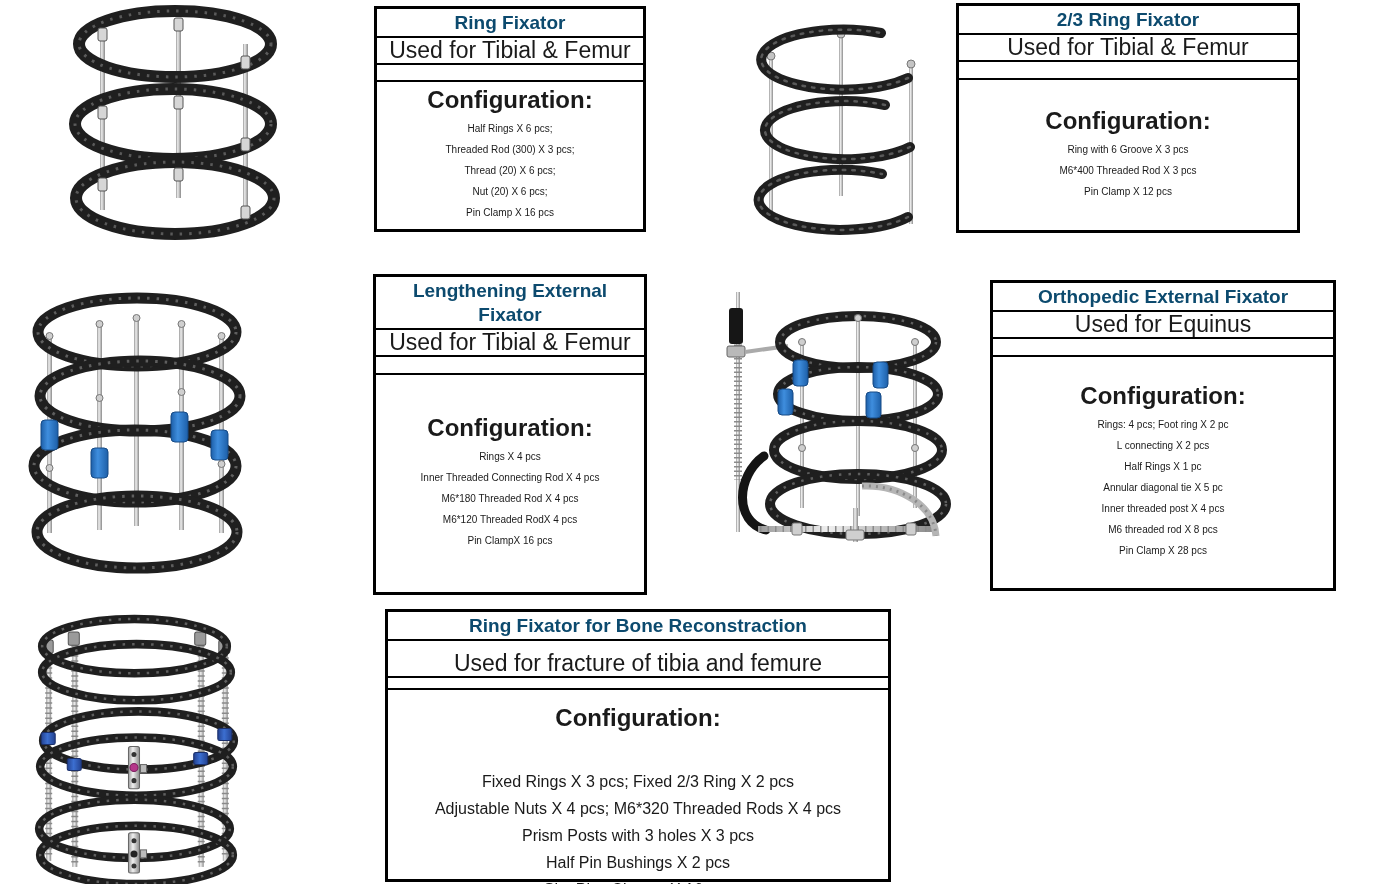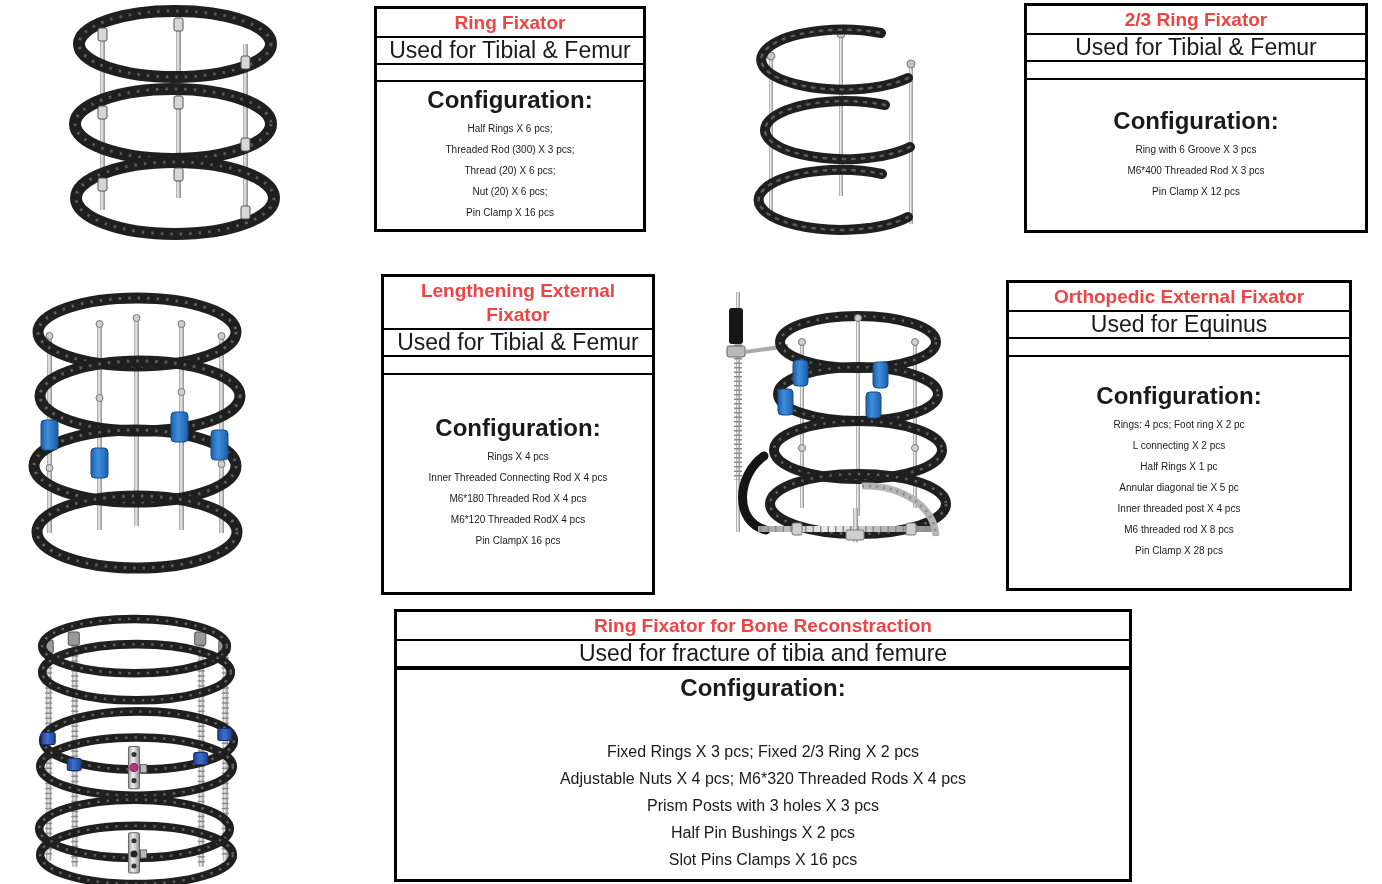--- a/index.html
+++ b/index.html
@@ -16,21 +16,21 @@
   .spec-table{
     position:absolute;
     box-sizing:border-box;
     border:3px solid #000;
     background:#fff;
     display:flex;flex-direction:column;
     text-align:center;
   }
   .row-title{
     font-size:19px;line-height:24px;font-weight:700;
-    color:#ef4444;
+    color:#0c4a6e;
     padding:2px 6px 1px;
     border-bottom:2px solid #000;
   }
   .row-sub{
     font-size:23px;line-height:23px;
     padding:1px 6px;
     border-bottom:2px solid #000;
   }
   .row-spacer{
     height:16px;
@@ -41,27 +41,27 @@
     display:flex;flex-direction:column;justify-content:center;
     padding:6px 6px;
   }
   .config-heading{font-size:24px;line-height:24px;font-weight:700;margin-bottom:6px;}
   .config-line{font-size:10px;line-height:21px;}
 
   
   #photo-0{left:30px;top:0px;width:280px;height:240px;}
   #table-0{left:374px;top:6px;width:272px;height:226px;}
   #photo-1{left:728px;top:8px;width:232px;height:230px;}
-  #table-1{left:1024px;top:3px;width:344px;height:230px;}
+  #table-1{left:956px;top:3px;width:344px;height:230px;}
   #photo-2{left:12px;top:280px;width:250px;height:300px;}
-  #table-2{left:381px;top:274px;width:274px;height:321px;}
+  #table-2{left:373px;top:274px;width:274px;height:321px;}
   #photo-3{left:700px;top:280px;width:268px;height:300px;}
-  #table-3{left:990px;top:280px;width:346px;height:311px;margin-left:16px;}
+  #table-3{left:990px;top:280px;width:346px;height:311px;}
   #photo-4{left:18px;top:606px;width:236px;height:278px;}
-  #table-4{left:394px;top:609px;width:738px;height:273px;}
+  #table-4{left:385px;top:609px;width:506px;height:273px;gap:10px;}
 
   
   #table-4 .config-heading{margin-bottom:38px;}
   #table-4 .config-line{font-size:16px;line-height:27px;}
 </style>
 </head>
 <body>
 
 <div class="page">
 

